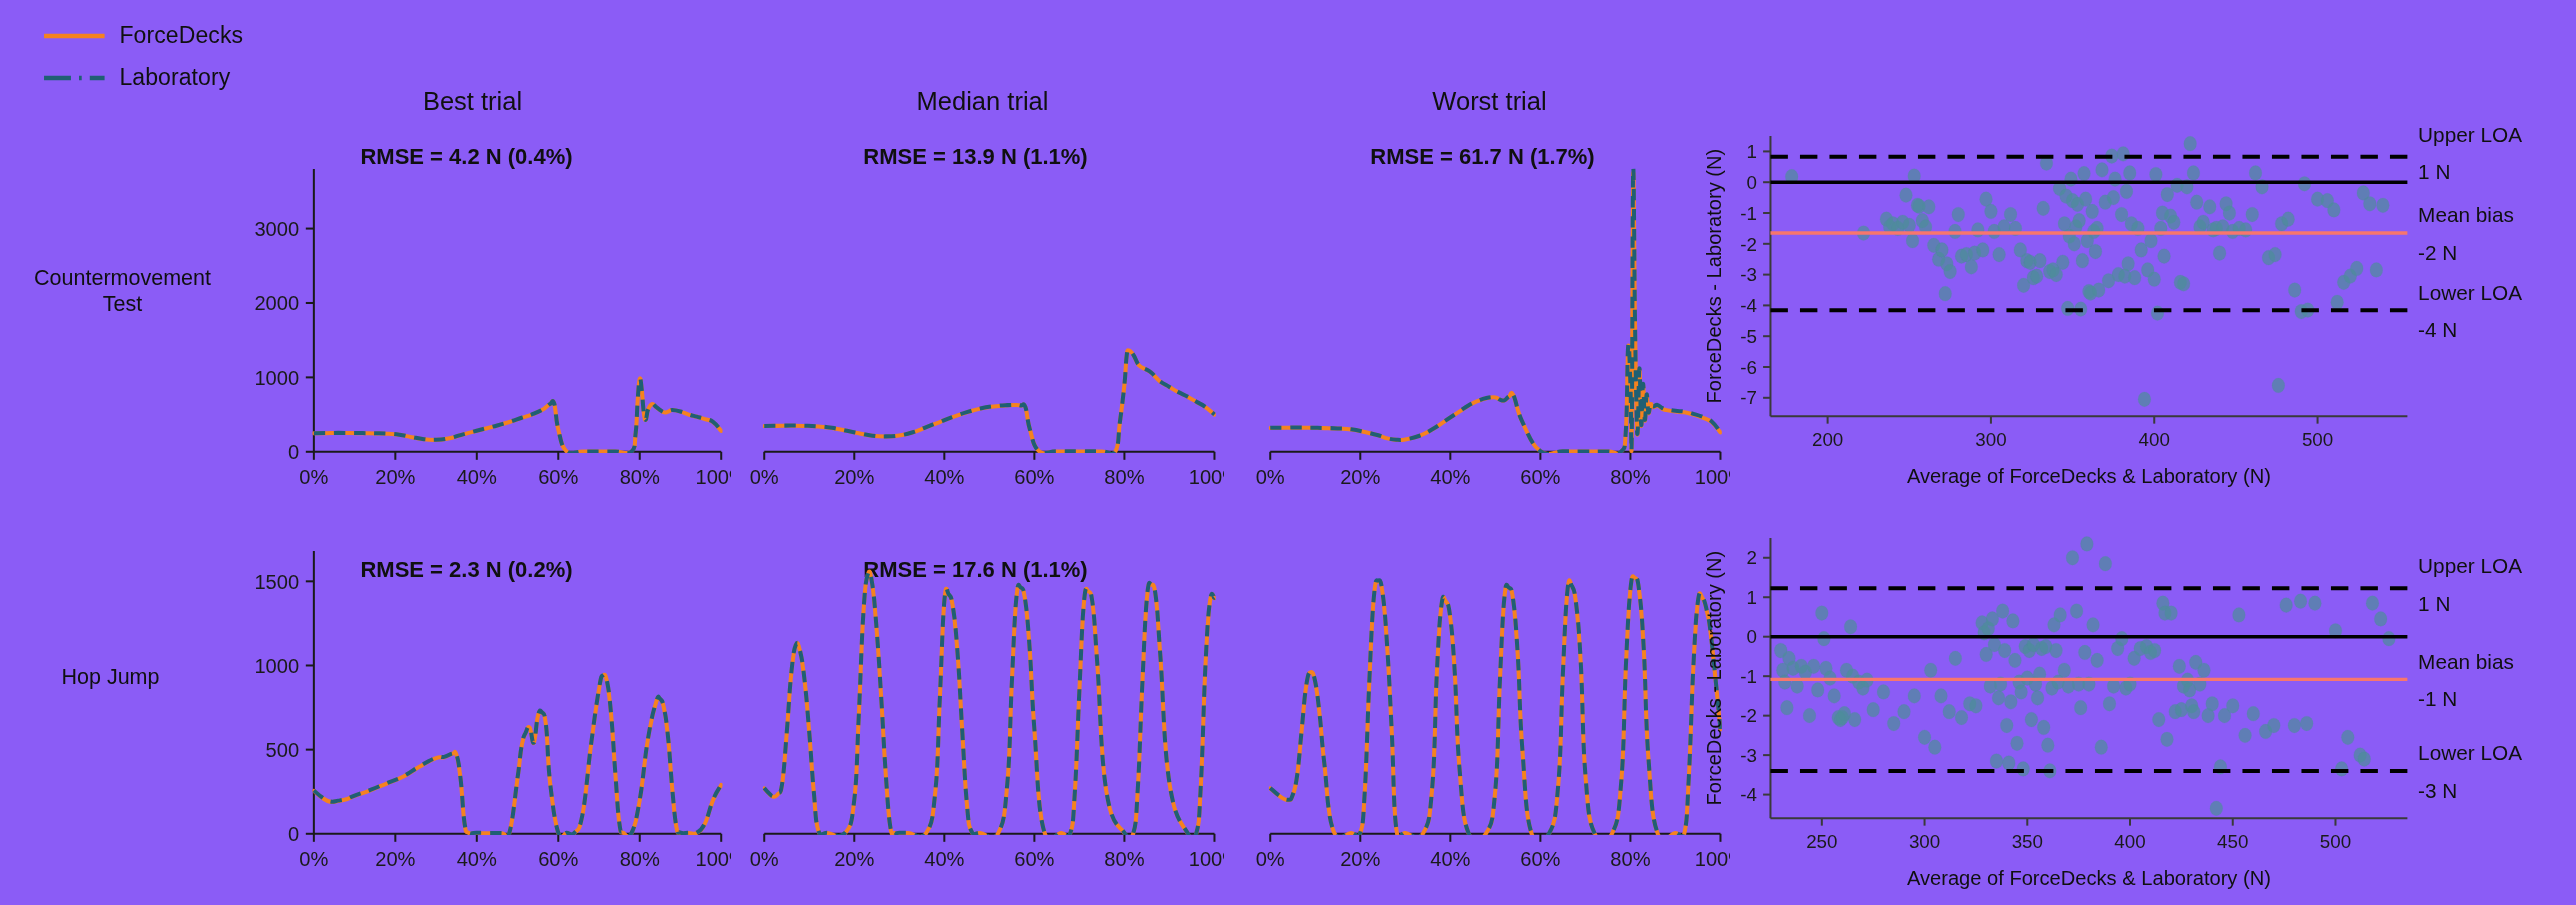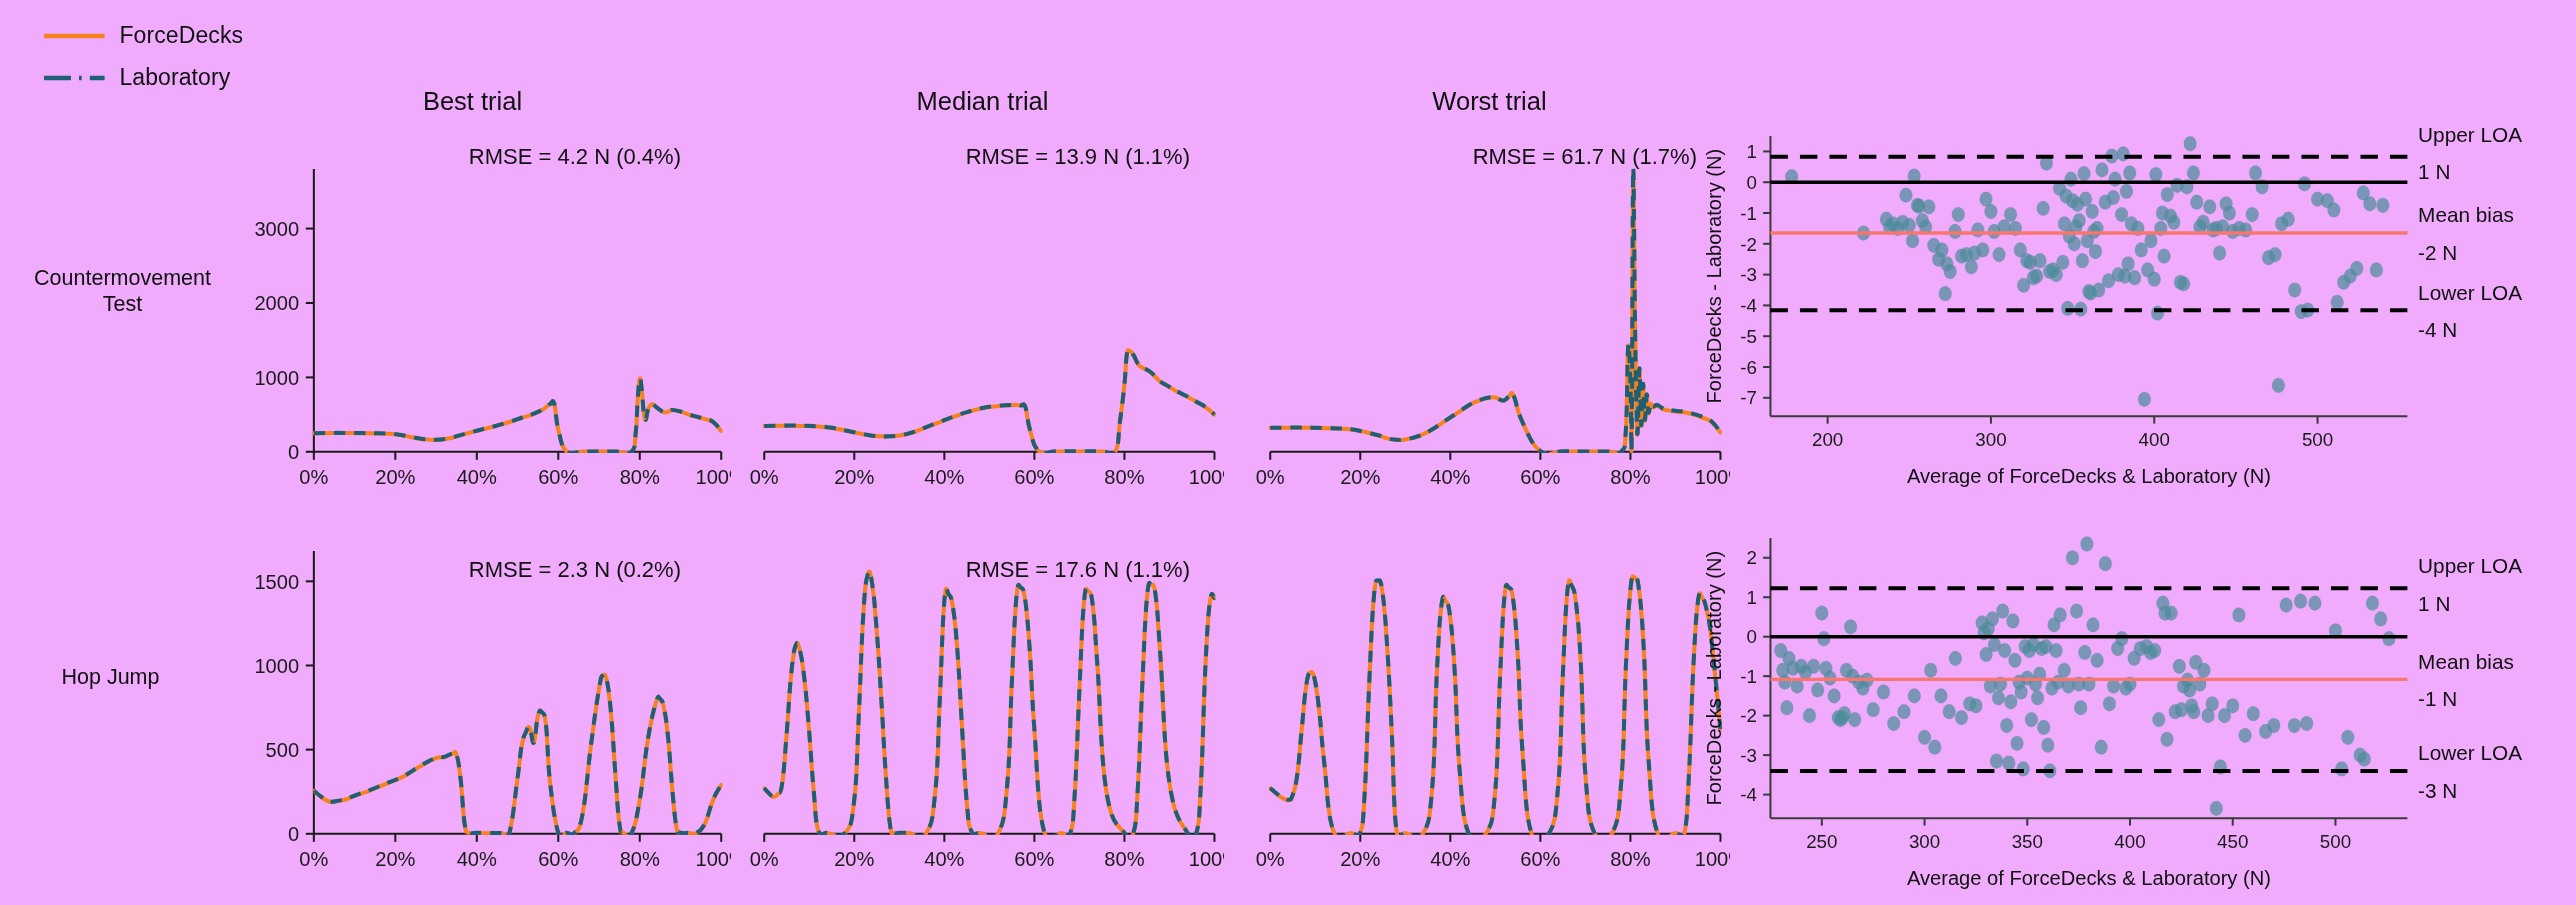--- a/index.html
+++ b/index.html
@@ -1,36 +1,36 @@
 <!DOCTYPE html>
 <html style="font-size:10.7px"><head>
 <meta charset="utf-8">
 <style>
   html,body{margin:0;padding:0;background:#ffffff;}
   body{width:2576px;height:906px;font-family:"Liberation Sans",sans-serif;color:#000;overflow:hidden;}
-  .fig{position:relative;width:2576px;height:906px;background:#f0abfc;}
+  .fig{position:relative;width:2576px;height:906px;background:#8b5cf6;}
 
   
   .legend{position:absolute;left:40px;top:14.8px;}
   .legend-row{display:flex;align-items:center;height:42px;}
   .legend-key{width:74px;height:42px;position:relative;}
   .legend-key svg{position:absolute;left:0;top:0;}
   .legend-label{font-size:23px;color:#101010;margin-left:5.4px;letter-spacing:0.1px;}
 
   
   .rowlab{position:absolute;font-size:21.5px;color:#101010;text-align:center;line-height:1.22;width:221px;left:0;}
   #rowlab-cmj{top:265px;padding-left:12px;}
   #rowlab-hop{top:664px;}
 
   
   .coltitle{position:absolute;font-size:25.5px;color:#101010;text-align:center;width:429px;top:87px;}
   #ct0{left:258px;} #ct1{left:768px;} #ct2{left:1275px;}
 
   
-  .rmse{position:absolute;font-size:22px;color:#101010;text-align:right;width:429px;}
+  .rmse{position:absolute;font-size:22px;color:#101010;text-align:center;width:429px;font-weight:bold;}
   .rmse.r0{top:144px;} .rmse.r1{top:520px;margin-top:37px;}
   .c0{left:252px;} .c1{left:761px;} .c2{left:1268px;}
 
   
   .wpanel{position:absolute;}
   .wpanel svg{display:block;}
 
   
   .bapanel{position:absolute;}
   .bapanel svg{display:block;}

